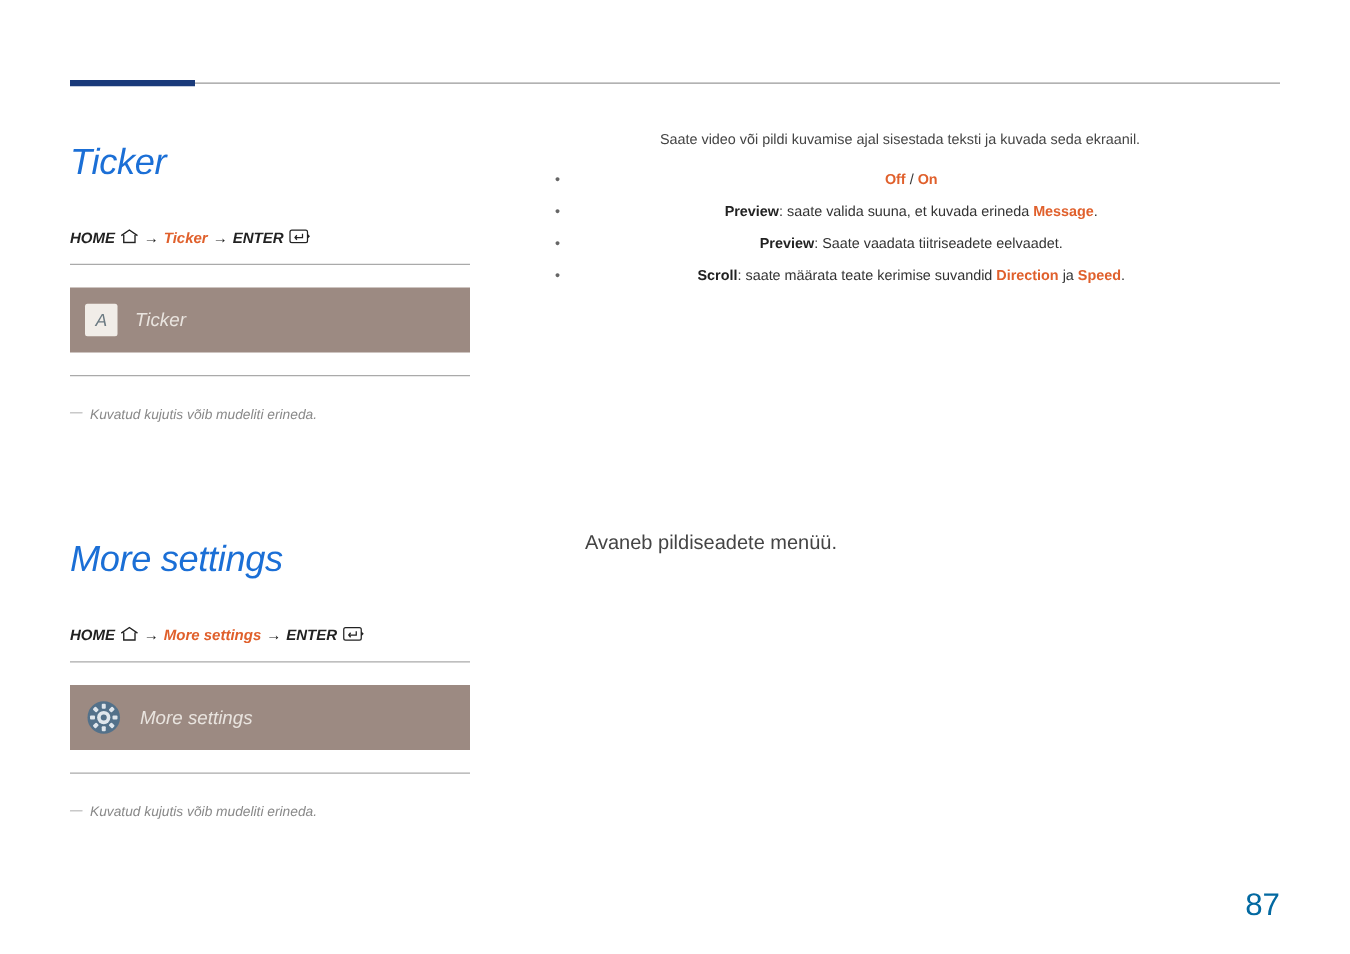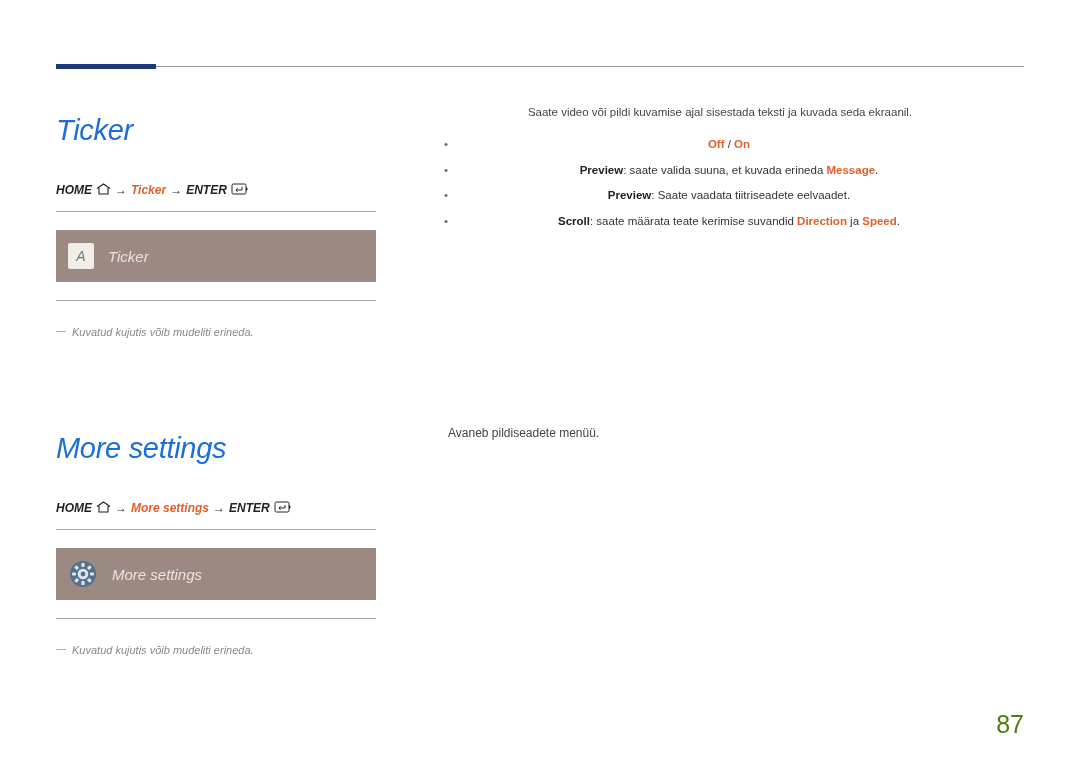--- a/index.html
+++ b/index.html
@@ -128,32 +128,32 @@
       content: "•";
       position: absolute;
       left: 4px;
       color: #666;
     }
     .b { font-weight: 700; color: #222; }
     .r { font-weight: 700; color: #e0602c; }
     .intro { margin-bottom: 10px; color: #444; }
     .right-col-2 {
       position: absolute;
-      left: 448px;
+      left: 468px;
       top: 426px;
       width: 560px;
-      font-size: 12px;
+      font-size: 16px;
       color: #444;
     }
     .page-num {
       position: absolute;
       right: 56px;
       bottom: 24px;
       font-size: 25px;
-      color: #4d7c0f;
+      color: #0369a1;
       font-weight: 300;
     }
     .home-icon, .enter-icon {
       display: inline-flex;
       align-items: center;
       justify-content: center;
     }
     .home-icon svg, .enter-icon svg { display: block; }
   </style>
 </head>

